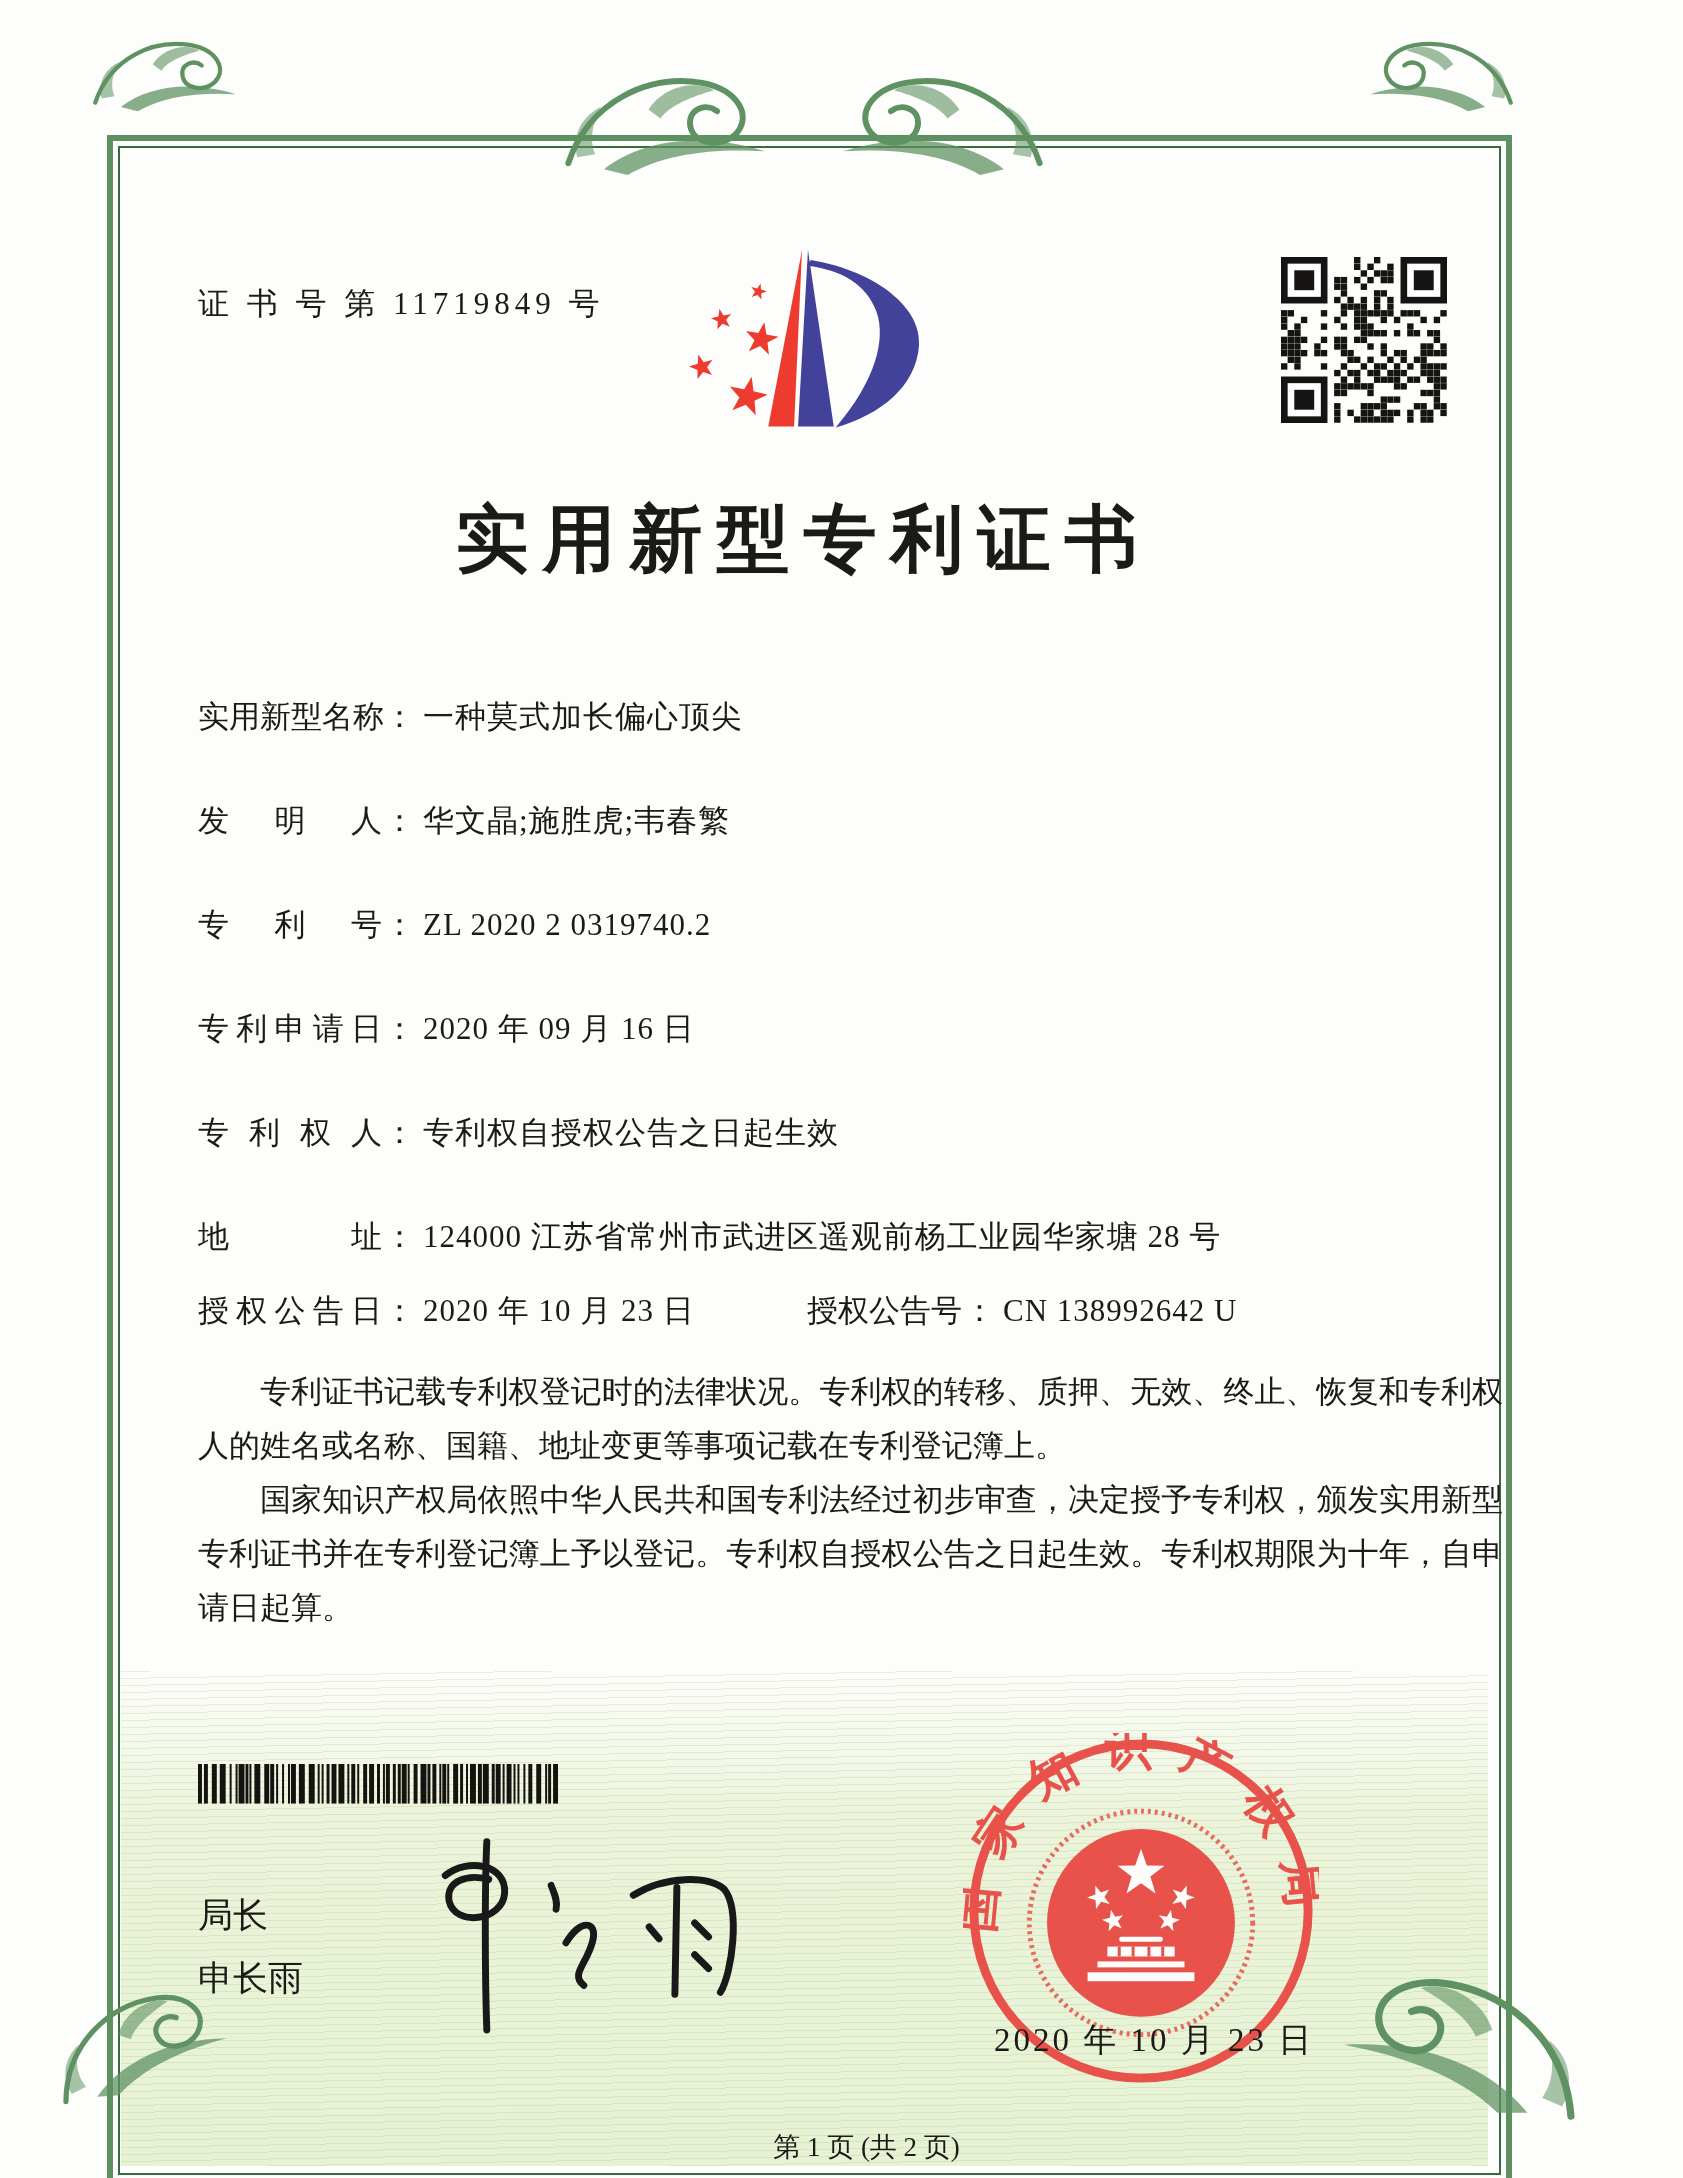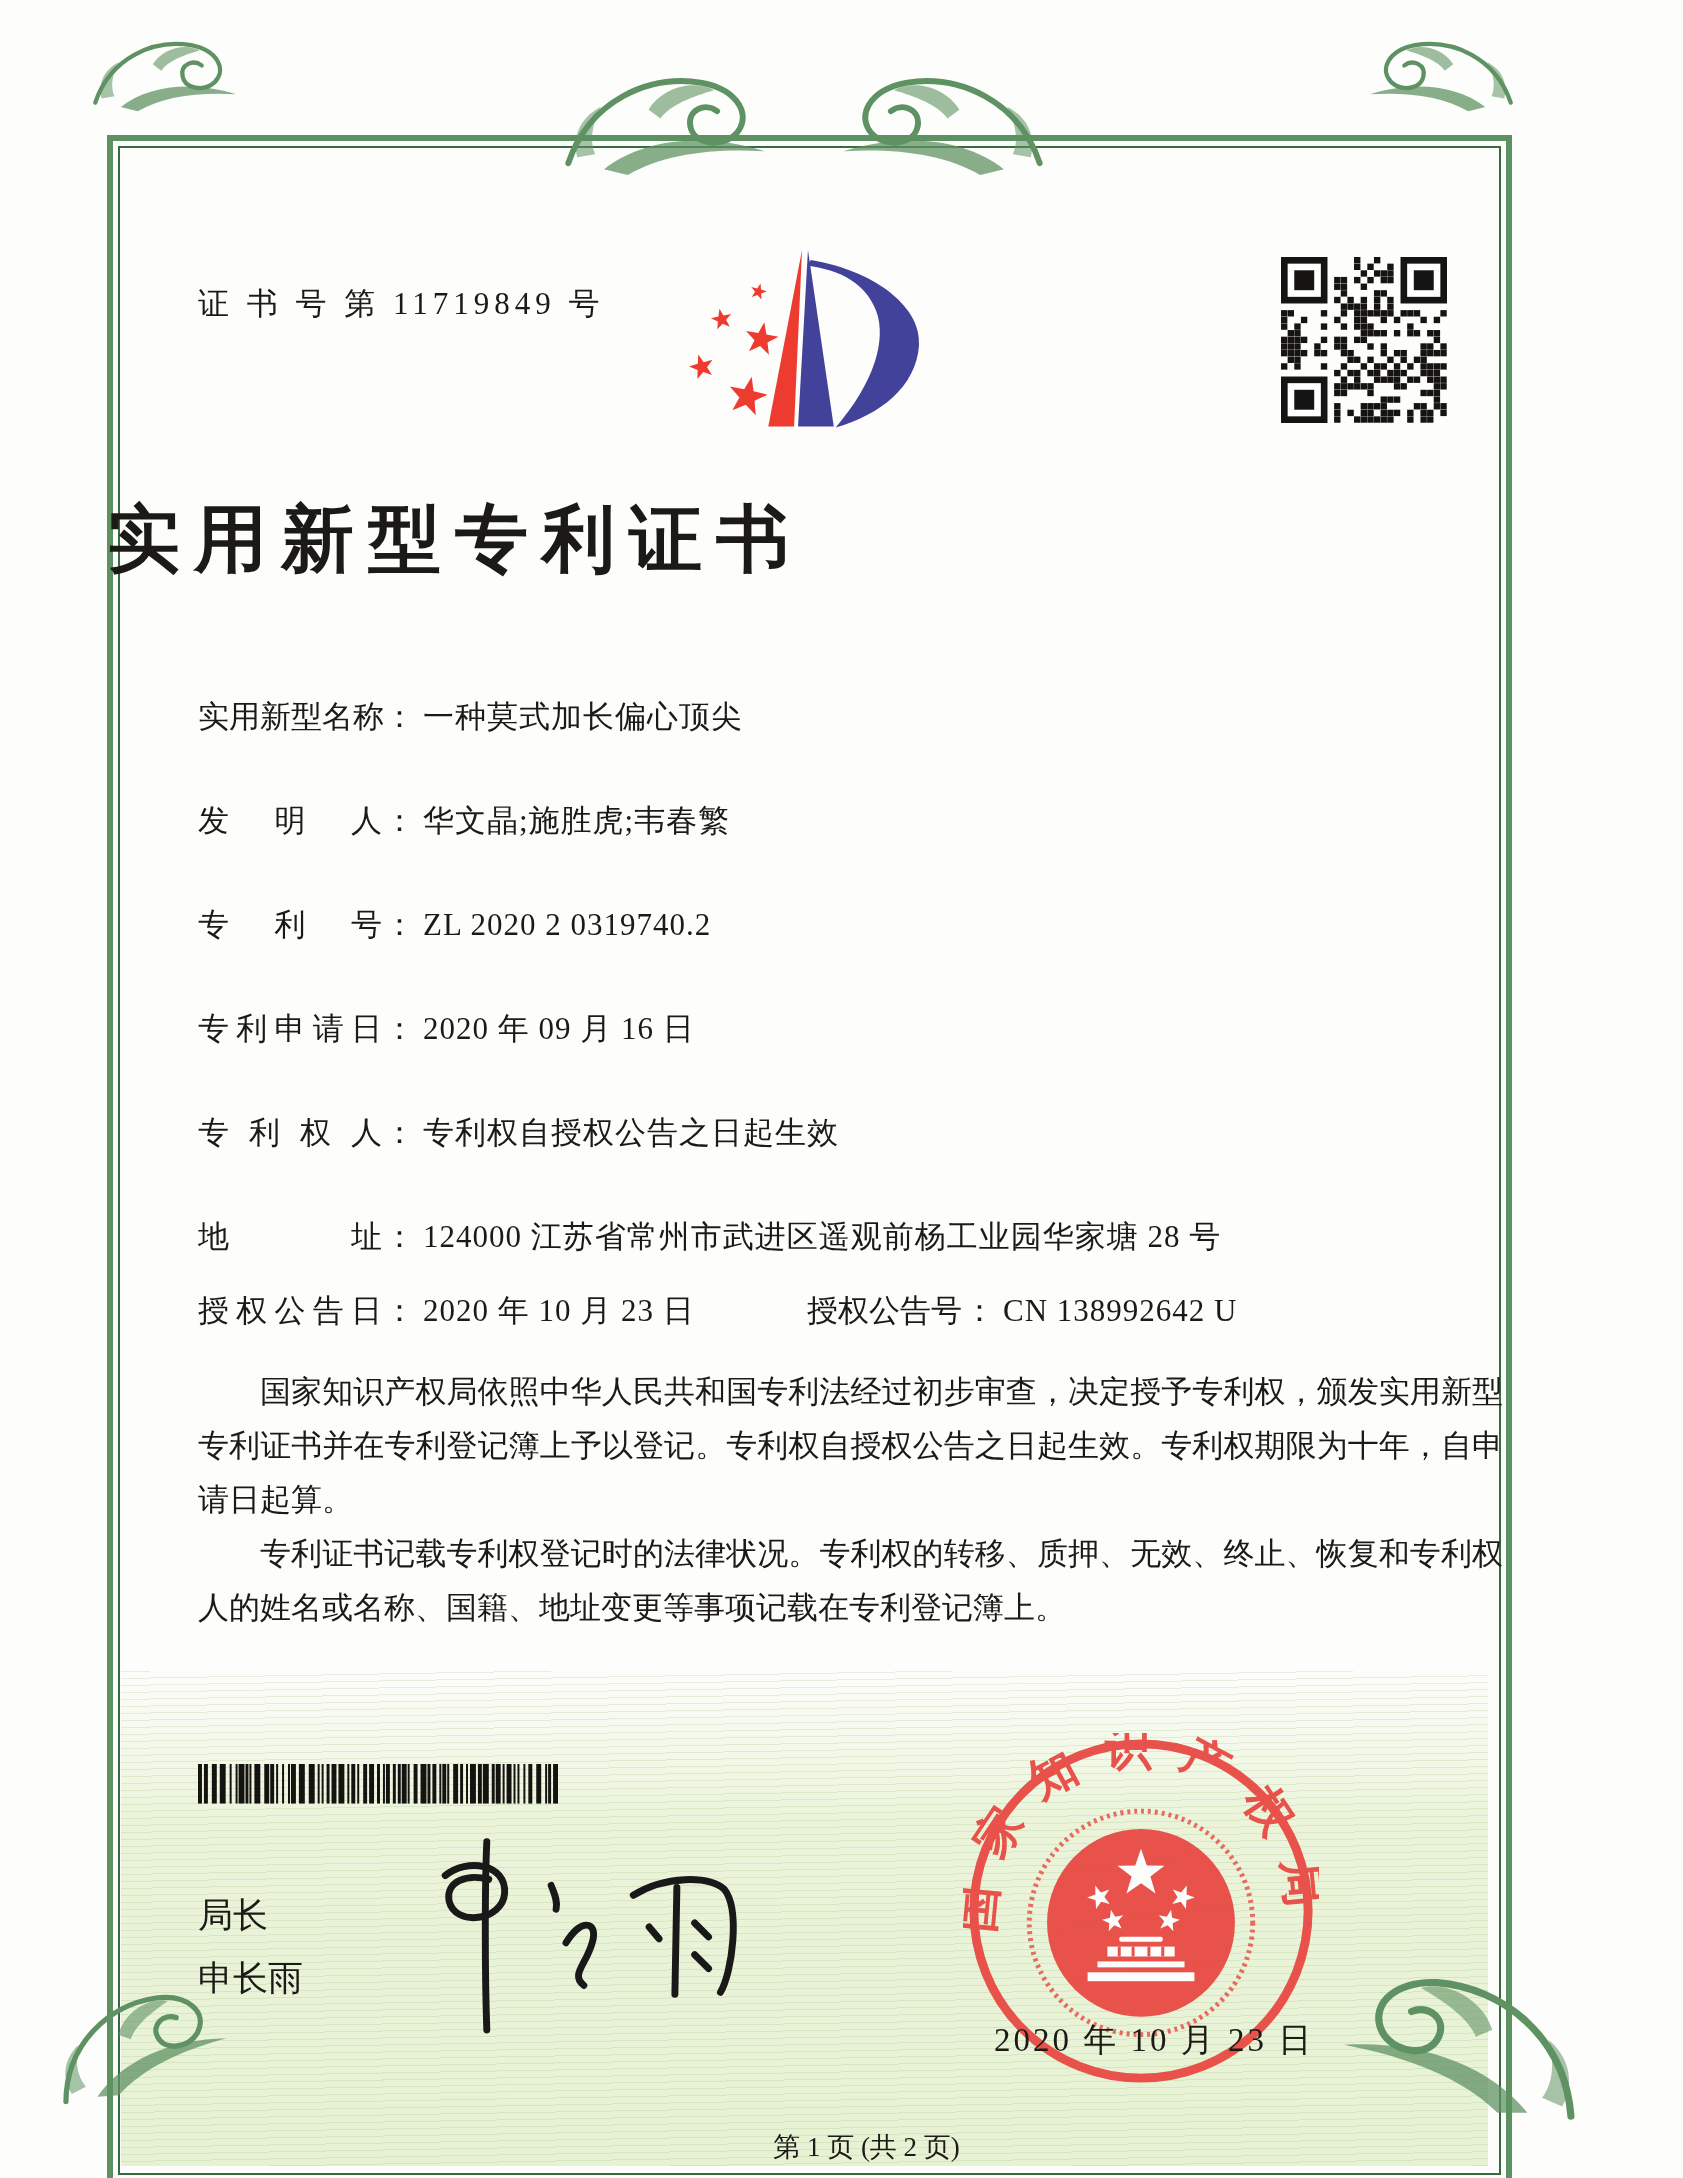--- a/index.html
+++ b/index.html
@@ -27,21 +27,21 @@
 
   
   .orn{position:absolute;color:#5f9263;z-index:2;pointer-events:none;}
   .orn svg{display:block;width:100%;height:100%;}
   .flip{transform:scaleX(-1);}
 
   
   .cert-no{position:absolute;left:198px;top:283px;font-size:31px;letter-spacing:5px;z-index:3;white-space:nowrap;}
   .logo{position:absolute;left:685px;top:248px;width:240px;height:188px;z-index:3;}
   .qr{position:absolute;left:1281px;top:257px;width:166px;height:166px;z-index:3;}
-  .title{position:absolute;left:107px;width:1393px;top:491px;text-align:left;
+  .title{position:absolute;left:107px;width:1393px;top:491px;text-align:center;
     font-size:73px;font-weight:700;letter-spacing:14px;z-index:3;white-space:nowrap;}
 
   
   .row{position:absolute;left:198px;font-size:31px;z-index:3;white-space:nowrap;}
   .lbl{display:inline-flex;justify-content:space-between;width:184px;}
   .lbl-natural{width:auto;}
   .colon{display:inline-block;margin:0 8px 0 2px;}
   .val{letter-spacing:1px;}
   .grant2{position:absolute;left:609px;top:0;}
 
@@ -408,22 +408,22 @@
           <span>授</span>
           <span>权</span>
           <span>公</span>
           <span>告</span>
           <span>号</span>
         </span><span class="colon">：</span><span class="val">CN 138992642 U</span>
     </span>
   </div>
 
   <div class="body-text">
+    <p>专利证书记载专利权登记时的法律状况。专利权的转移、质押、无效、终止、恢复和专利权人的姓名或名称、国籍、地址变更等事项记载在专利登记簿上。</p>
     <p>国家知识产权局依照中华人民共和国专利法经过初步审查，决定授予专利权，颁发实用新型专利证书并在专利登记簿上予以登记。专利权自授权公告之日起生效。专利权期限为十年，自申请日起算。</p>
-    <p>专利证书记载专利权登记时的法律状况。专利权的转移、质押、无效、终止、恢复和专利权人的姓名或名称、国籍、地址变更等事项记载在专利登记簿上。</p>
   </div>
 
   <div class="barcode">
     <svg id="barcode-svg" viewBox="0 0 368 40" preserveAspectRatio="none" fill="#15130f">
         <rect x="0" y="0" width="4" height="40"></rect>
         <rect x="6" y="0" width="4" height="40"></rect>
         <rect x="14" y="0" width="5" height="40"></rect>
         <rect x="22" y="0" width="6" height="40"></rect>
         <rect x="32" y="0" width="2" height="40"></rect>
         <rect x="38" y="0" width="2" height="40"></rect>

